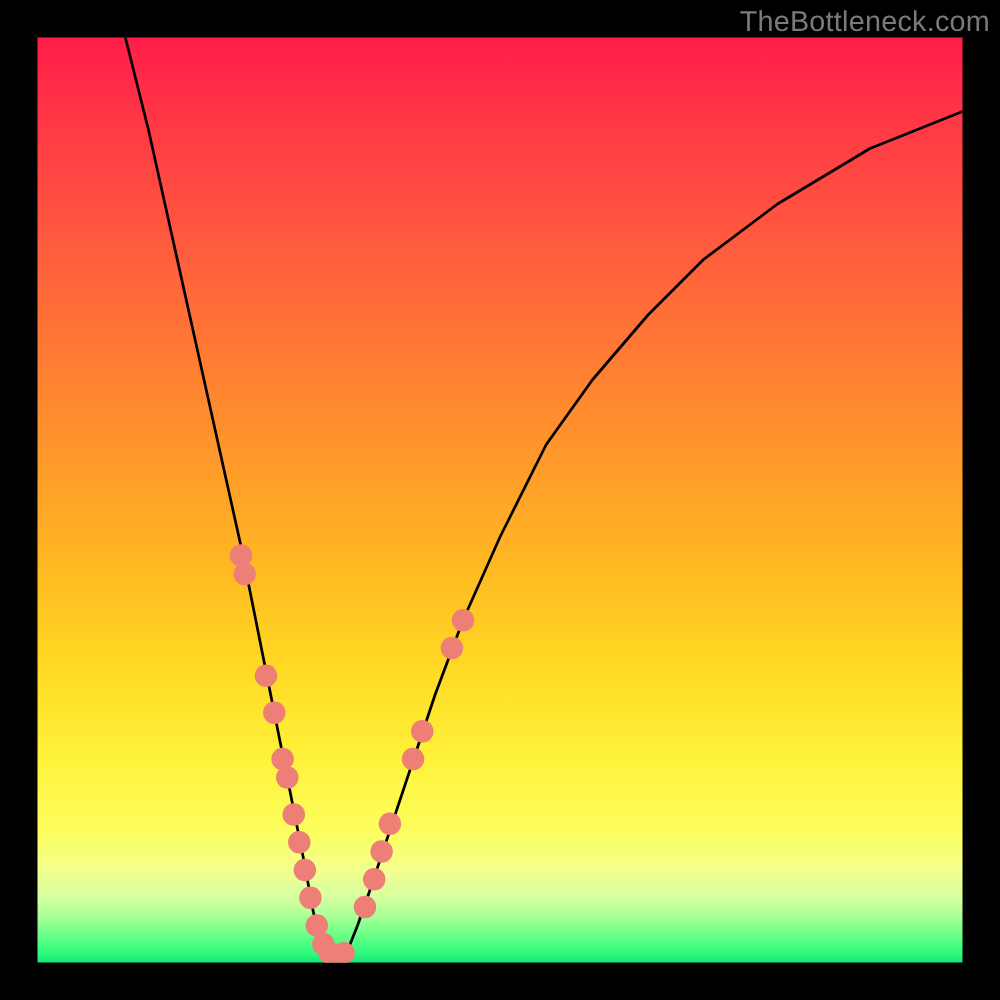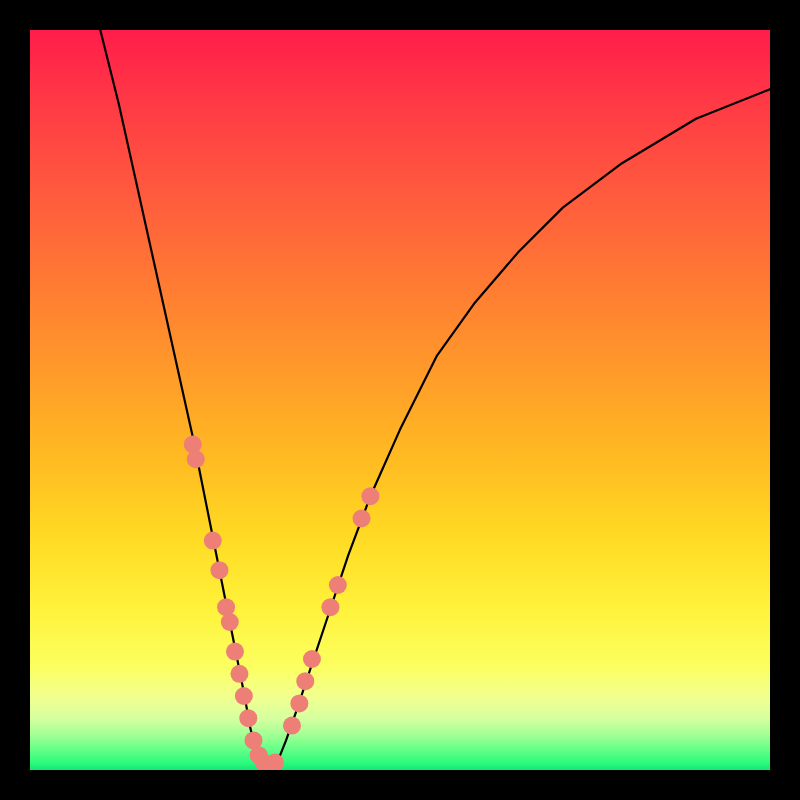--- a/index.html
+++ b/index.html
@@ -98,13 +98,14 @@
         <circle cx="261.96" cy="695.60" r="9" class="dot"></circle>
         <circle cx="269.36" cy="673.40" r="9" class="dot"></circle>
         <circle cx="275.28" cy="651.20" r="9" class="dot"></circle>
         <circle cx="281.94" cy="629.00" r="9" class="dot"></circle>
         <circle cx="300.44" cy="577.20" r="9" class="dot"></circle>
         <circle cx="307.84" cy="555.00" r="9" class="dot"></circle>
         <circle cx="331.52" cy="488.40" r="9" class="dot"></circle>
         <circle cx="340.40" cy="466.20" r="9" class="dot"></circle>
       </svg>
   </div>
+  <div class="watermark">TheBottleneck.com</div>
 </div>
 
 </body></html>

